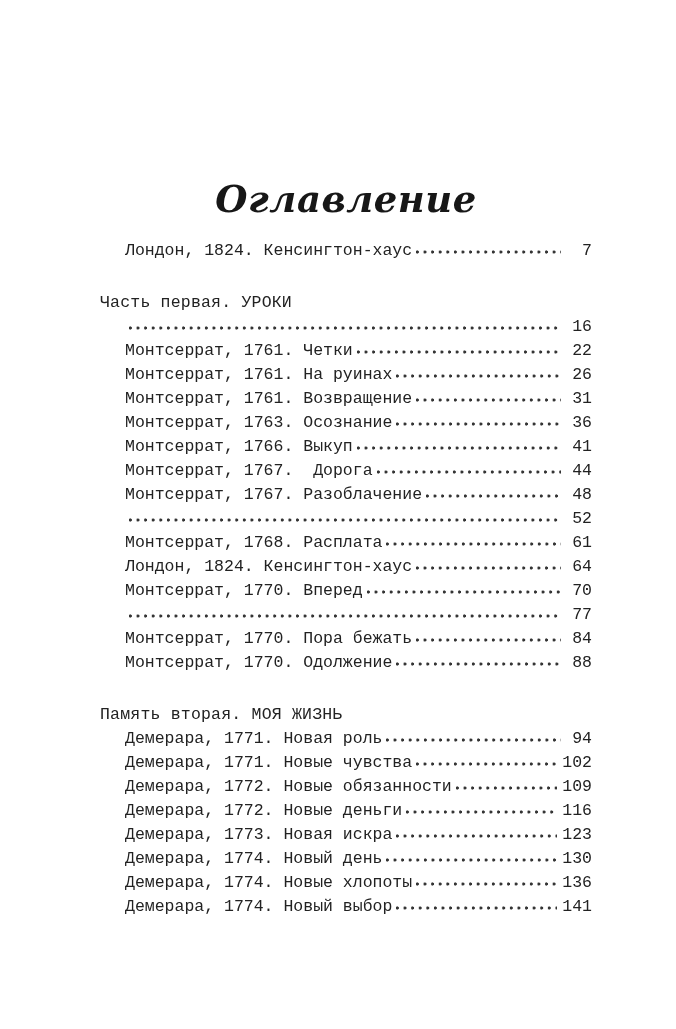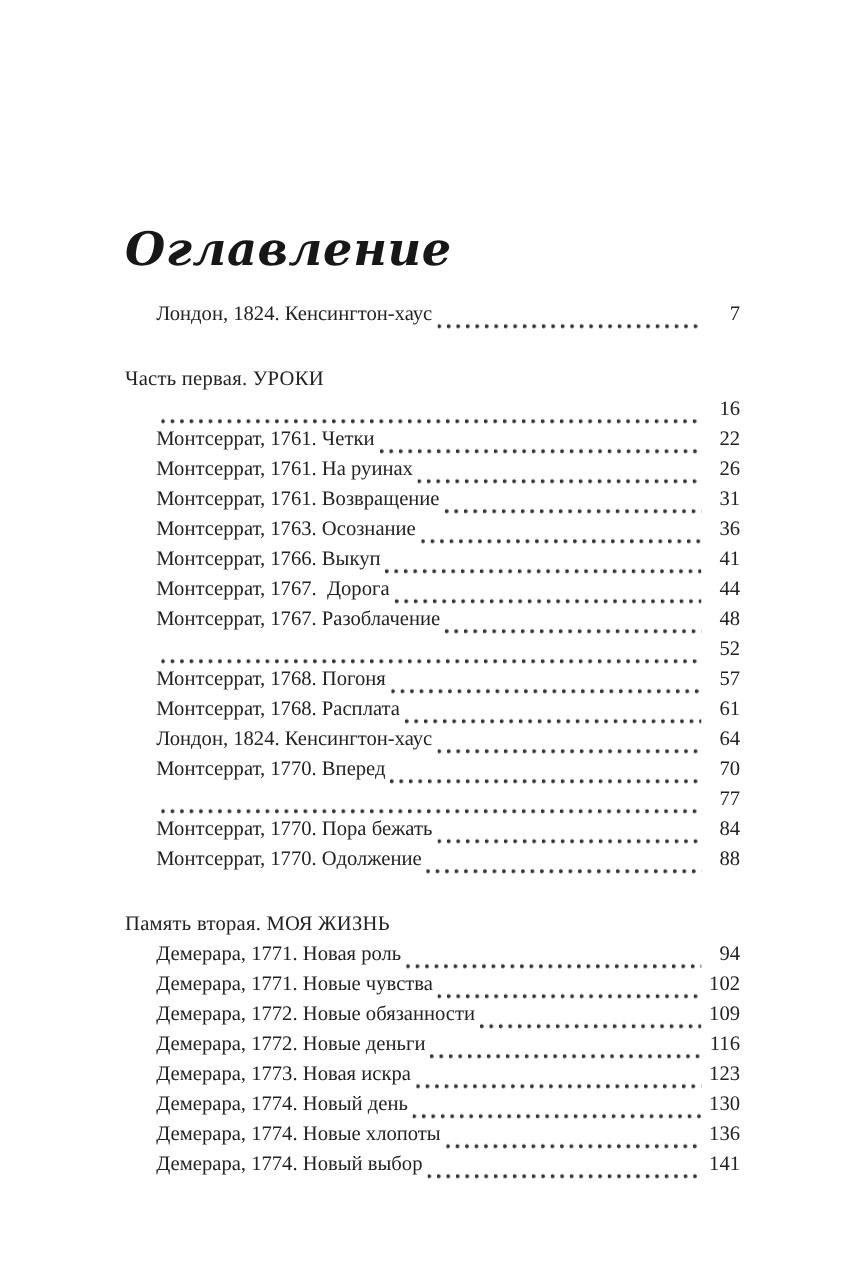--- a/index.html
+++ b/index.html
@@ -17,37 +17,38 @@
   .page {
     box-sizing: border-box;
     width: 676px;
     height: 1029px;
     padding: 0 84px 0 100px;
   }
   .toc-title {
     margin: 0;
     padding-top: 178px;
     line-height: 42px;
-    text-align: left;
+    text-align: center;
     font-family: "DejaVu Serif", serif;
     font-style: italic;
     font-weight: 600;
     font-size: 37px;
     letter-spacing: 0.5px;
     color: #171717;
   }
   .toc-list {
     margin-top: 19px;
     font-size: 16.5px;
   }
   .toc-row {
     display: flex;
-    align-items: flex-end;
+    align-items: center;
     height: 24px;
     line-height: 24px;
+    font-family: Liberation Mono, monospace;
   }
   .toc-row.entry {
     padding-left: 25px;
   }
   .gap-before {
     margin-top: 28px;
   }
   .label, .part-label {
     white-space: pre;
   }
@@ -130,25 +131,20 @@
     <span class="label">Монтсеррат, 1767. Разоблачение</span>
     <span class="leader"></span>
     <span class="pagenum">48</span>
   </div>
 
   <div class="toc-row entry">
     <span class="leader"></span>
     <span class="pagenum">52</span>
   </div>
 
-  <div class="toc-row entry">
-    <span class="label">Монтсеррат, 1768. Погоня</span>
-    <span class="leader"></span>
-    <span class="pagenum">57</span>
-  </div>
 
   <div class="toc-row entry">
     <span class="label">Монтсеррат, 1768. Расплата</span>
     <span class="leader"></span>
     <span class="pagenum">61</span>
   </div>
 
   <div class="toc-row entry">
     <span class="label">Лондон, 1824. Кенсингтон-хаус</span>
     <span class="leader"></span>

